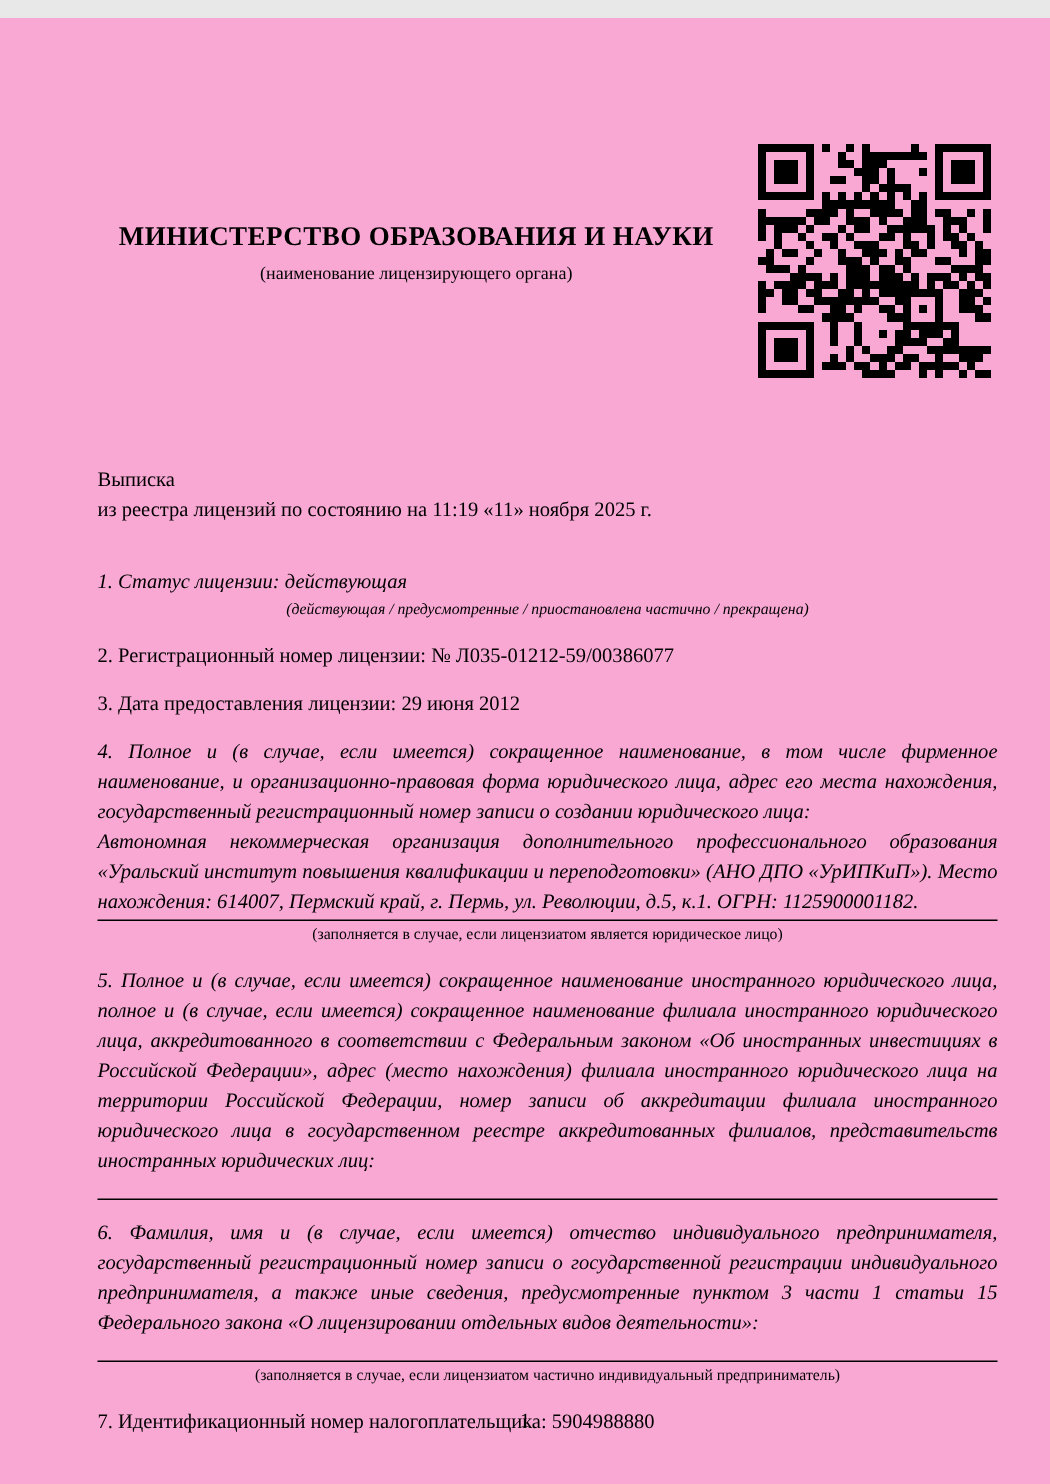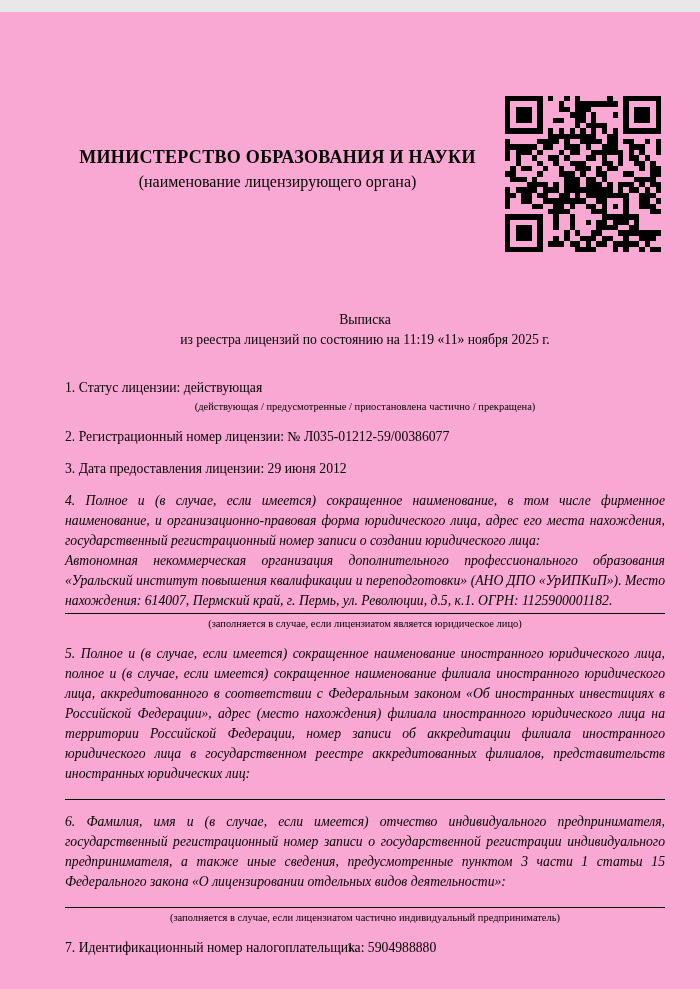--- a/index.html
+++ b/index.html
@@ -31,38 +31,38 @@
     width: 425px;
     text-align: center;
   }
   .header-line {
     font-size: 18px;
     font-weight: bold;
     line-height: 27px;
     letter-spacing: 0.3px;
   }
   .header-caption {
-    font-size: 16px;
+    font-size: 12px;
     line-height: 14px;
     margin-top: 4px;
     text-align: center;
   }
 
   
   .content {
     position: absolute;
     top: 298px;
     left: 65px;
     width: 600px;
     font-size: 13.7px;
     line-height: 20px;
   }
-  .doc-title { text-align: center; }
+  .doc-title { text-align: left; }
   .para { margin-top: 12px; }
-  .para.first { margin-top: 28px; }
+  .para.first { margin-top: 28px; font-style: italic; }
   .justify { text-align: justify; font-style: italic; }
   .small-caption {
     font-size: 10.5px;
     line-height: 17px;
     text-align: center;
   }
   .rule {
     border: none;
     border-top: 1.8px solid #000;
     margin: 2px 0 1px 0;

